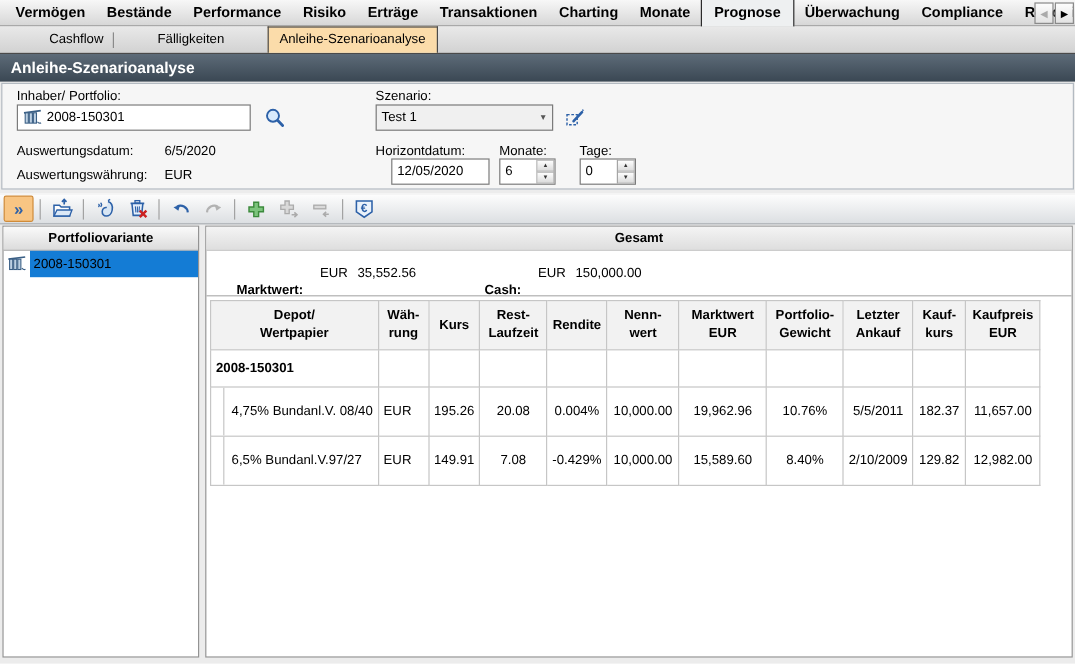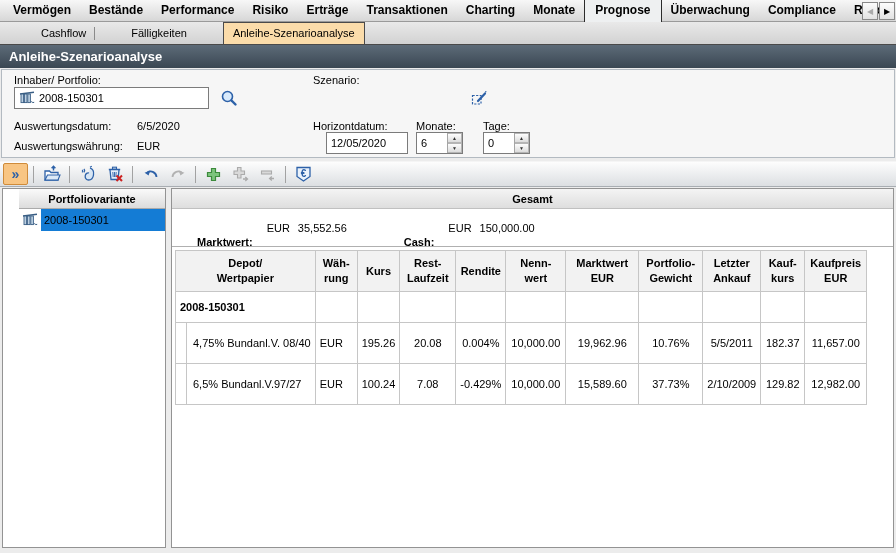--- a/index.html
+++ b/index.html
@@ -85,21 +85,21 @@
     display:flex; align-items:center; padding-left:3px; gap:2px;
   }
   .tbtn { width:25px; height:22px; display:flex; align-items:center; justify-content:center; border-radius:2px; }
   .tbtn.active-tool { background:#f8c583; border:1px solid #cf8b3a; }
   .tbtn .dblchev { color:#2d61a8; font-weight:bold; font-size:14px; line-height:1; }
   .vsep { width:1px; height:17px; background:#a2a2a2; margin:0 3px; }
 
   
   .left-panel {
     position:absolute; left:2px; top:188px; width:164px; height:360px;
-    background:#fff; border:1px solid #939393;padding-left:16px;
+    background:#fff; border:1px solid #939393;
   }
   .panel-header {
     height:20px; background:linear-gradient(#fafafa,#dcdcdc);
     border-bottom:1px solid #aaa; font-weight:bold;
     display:flex; align-items:center; justify-content:center;
   }
   .pv-item { height:22px; display:flex; align-items:center; }
   .pv-item .pv-icon { width:22px; display:flex; justify-content:center; }
   .pv-item .pv-label {
     flex:1; height:100%; background:#147cd5; color:#000;
@@ -211,20 +211,24 @@
     <div class="icon-btn" style="left:216px; top:17px;">
       <span>
         <svg width="18" height="18" viewBox="0 0 18 18">
           <circle cx="7.5" cy="7.5" r="5" fill="#d8eafc" stroke="#2d61a8" stroke-width="1.6"></circle>
           <line x1="11.5" y1="11.5" x2="15.5" y2="15.5" stroke="#2d61a8" stroke-width="2.4" stroke-linecap="round"></line>
         </svg>
       </span>
     </div>
 
     <span class="flabel" style="left:311px; top:4px;">Szenario:</span>
+    <div class="field gray" style="left:311px; top:17px; width:148px;">
+      <span>Test 1</span>
+      <span class="chev">▼</span>
+    </div>
     <div class="icon-btn" style="left:466px; top:17px;">
       <span>
         <svg width="17" height="17" viewBox="0 0 17 17">
           <rect x="1.5" y="5.5" width="8.5" height="8.5" fill="none" stroke="#2d61a8" stroke-width="1.2" stroke-dasharray="2.2 1.4"></rect>
           <path d="M7 11 L14 3.5" stroke="#2d61a8" stroke-width="2.2" stroke-linecap="round"></path>
           <path d="M14.5 3 L15.8 1.6 L14 1 Z" fill="#2d61a8"></path>
         </svg>
       </span>
     </div>
 
@@ -451,26 +455,26 @@
           <td class="num">11,657.00</td>
         </tr>
         <tr class="data-row">
           <td>
               <div class="cell-name">
                 <div class="indent"></div>
                 <span class="nm">6,5% Bundanl.V.97/27</span>
               </div>
             </td>
           <td>EUR</td>
-          <td class="num">100.24</td>
+          <td class="num">149.91</td>
           <td class="num">7.08</td>
           <td class="num">-0.429%</td>
           <td class="num">10,000.00</td>
           <td class="num">15,589.60</td>
-          <td class="num">37.73%</td>
+          <td class="num">8.40%</td>
           <td class="num">2/10/2009</td>
           <td class="num">129.82</td>
           <td class="num">12,982.00</td>
         </tr>
       </tbody>
     </table>
   </div>
 
 </div>
 

